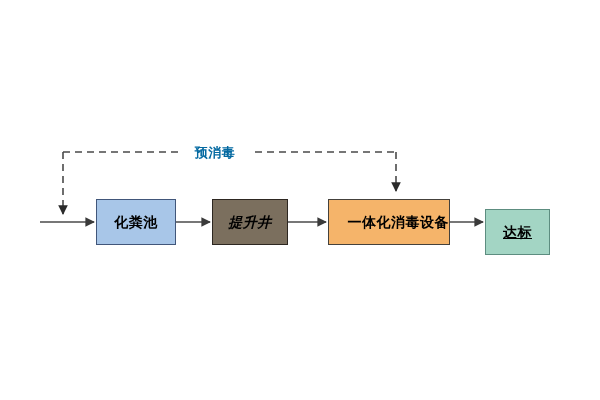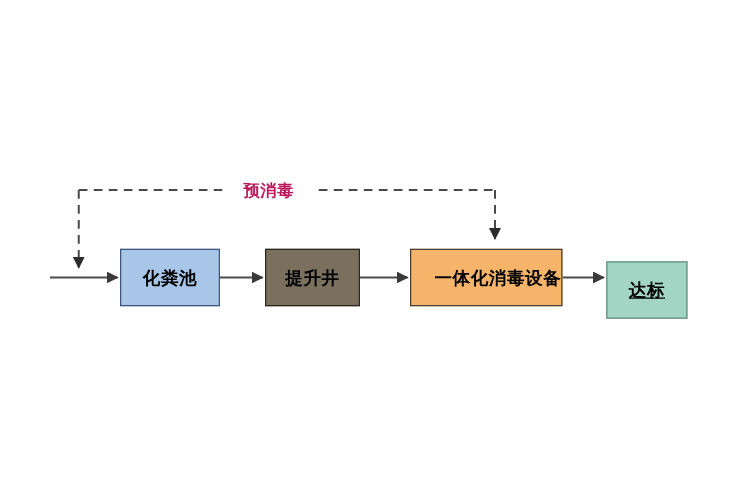--- a/index.html
+++ b/index.html
@@ -51,20 +51,21 @@
     background: #a8c6e8;
     border: 1.6px solid #41567a;
   }
   #node-lift-well {
     left: 212px;
     top: 199px;
     width: 76px;
     height: 46px;
     background: #7b6f5e;
     border: 1.6px solid #2d2721;
+    font-style: italic;
   }
   #node-disinfection-equipment {
     left: 328px;
     top: 199px;
     width: 122px;
     height: 46px;
     background: #f5b46a;
     border: 1.6px solid #44413c;
     justify-content: flex-end;
   }
@@ -82,21 +83,21 @@
     left: 178px;
     top: 141px;
     width: 74px;
     height: 22px;
     display: flex;
     align-items: center;
     justify-content: center;
     background: #ffffff;
     font-size: 13px;
     font-weight: bold;
-    color: #be185d;
+    color: #0369a1;
     letter-spacing: 0.5px;
     white-space: nowrap;
     line-height: 1;
   }
 </style>
 </head>
 <body>
 
 <div id="diagram">
 

